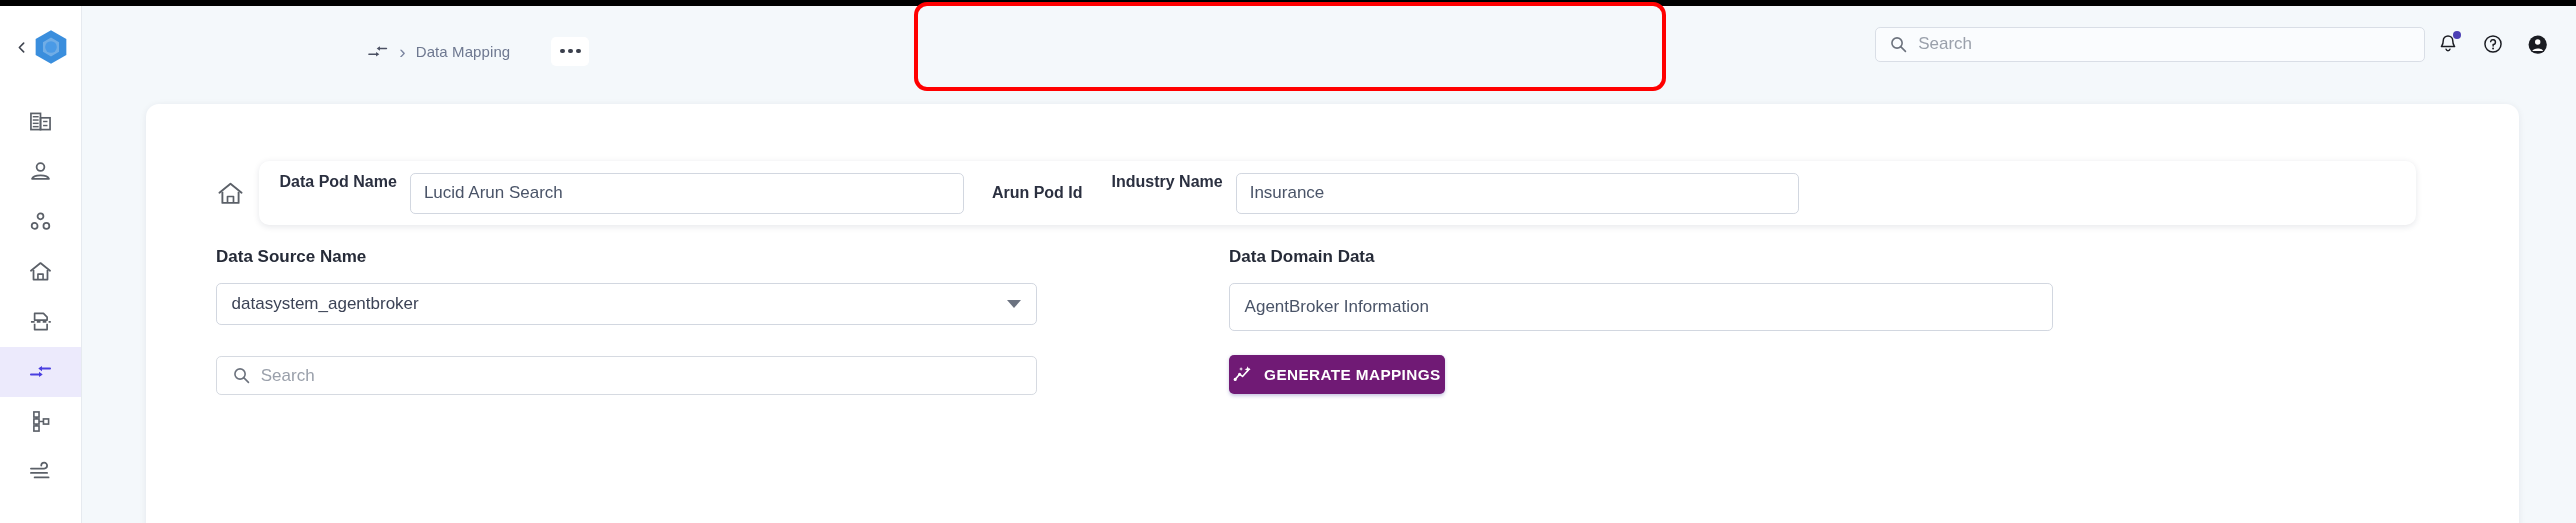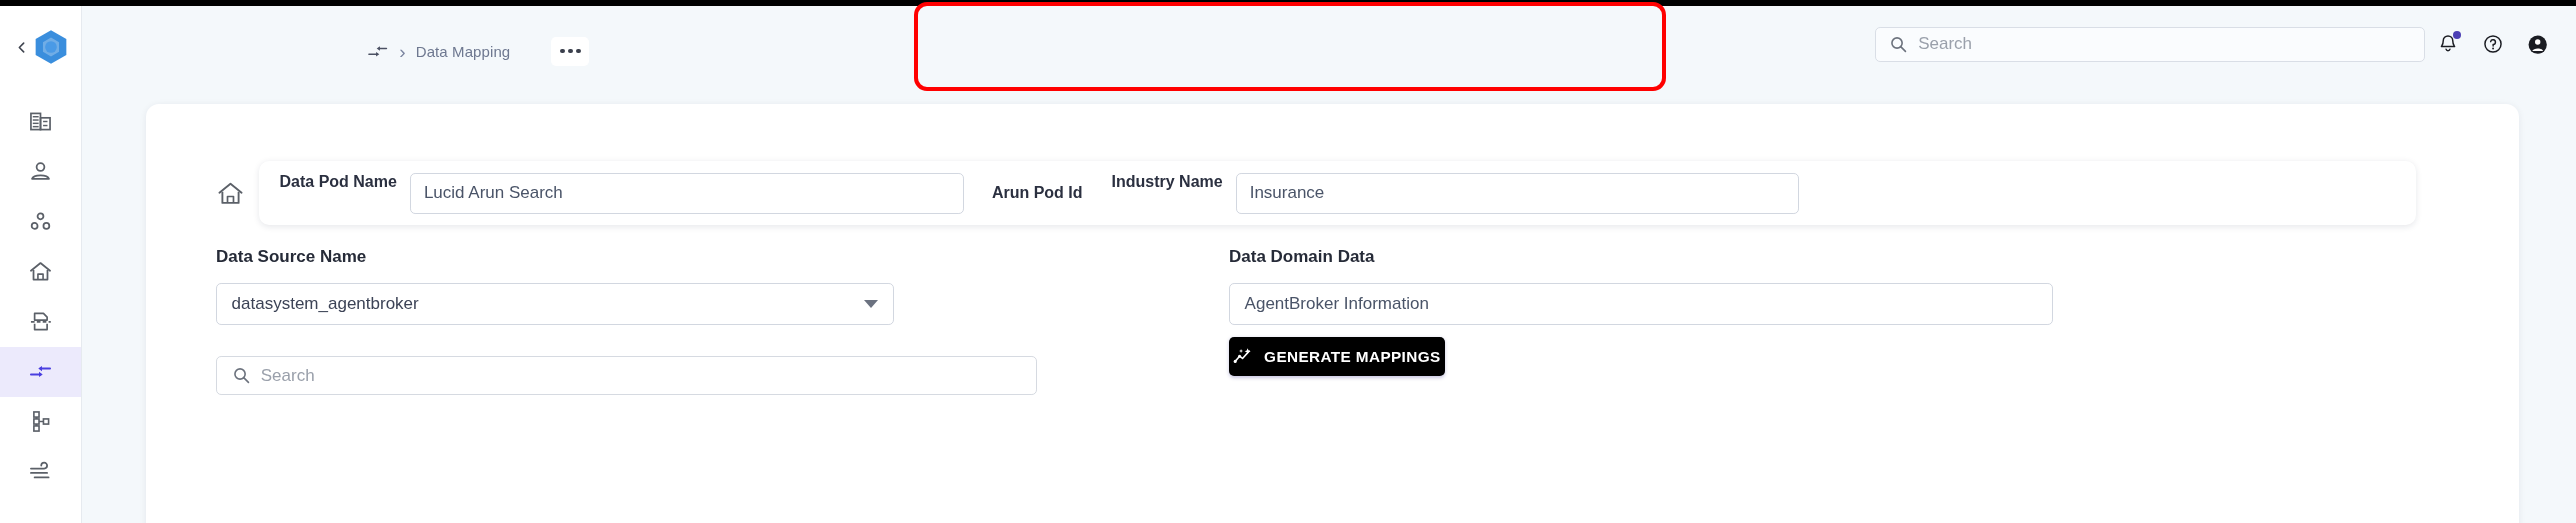--- a/index.html
+++ b/index.html
@@ -173,21 +173,21 @@
   .form-area { position: absolute; left: 0; top: 143px; width: 2373px; }
   .col-left  { position: absolute; left: 70px;  top: 0; width: 888px; }
   .col-right { position: absolute; left: 1083px; top: 0; width: 921px; }
 
   .field-label {
     font-size: 17px; font-weight: 700; color: #262b38;
     margin-bottom: 16px;
     font-family: "Liberation Sans", sans-serif;
   }
   .select-box {
-    width: 678px; height: 42px;
+    width: 821px; height: 42px;
     border: 0.7px solid #d2d7e0; border-radius: 5.1px;
     background: #ffffff;
     display: flex; align-items: center;
     padding: 0 14.6px;
     font-size: 17px; color: #3c4356;
     font-family: "Liberation Sans", sans-serif;
     cursor: pointer;
     position: relative;
     text-align: center;
   }
@@ -205,33 +205,33 @@
     border: 0.7px solid #d6dae1; border-radius: 5.1px;
     background: #ffffff;
     display: flex; align-items: center;
     padding: 0 14.6px; gap: 10.2px;
     cursor: text;
   }
   .search-field .mag { width: 19px; height: 19px; display:block; }
   .search-field .ph { font-size: 17px; color: #9aa0ab; font-family:"Liberation Sans", sans-serif; }
 
   .domain-input {
-    width: 824px; height: 42px;
+    width: 824px; height: 48px;
     border: 0.7px solid #d2d7e0; border-radius: 5.1px;
     background: #ffffff;
     display: flex; align-items: center;
     padding: 0 14.6px;
     font-size: 17px; color: #4a5468;
     font-family: "Liberation Sans", sans-serif;
     cursor: text;
   }
   .gen-btn {
-    margin-top: 12px;
+    margin-top: 24px;
     width: 216px; height: 39px;
-    background: #000000;
+    background: #701a75;
     border-radius: 5.1px;
     display: flex; align-items: center; justify-content: center;
     gap: 10.2px;
     cursor: pointer;
     box-shadow: 0 1.5px 3.7px rgba(40,30,140,.25);
   }
   .gen-btn .sp { width: 20.5px; height: 20.5px; display:block; }
   .gen-btn .lbl {
     font-size: 15.3px; font-weight: 700; color: #ffffff;
     letter-spacing: 0.4px;

